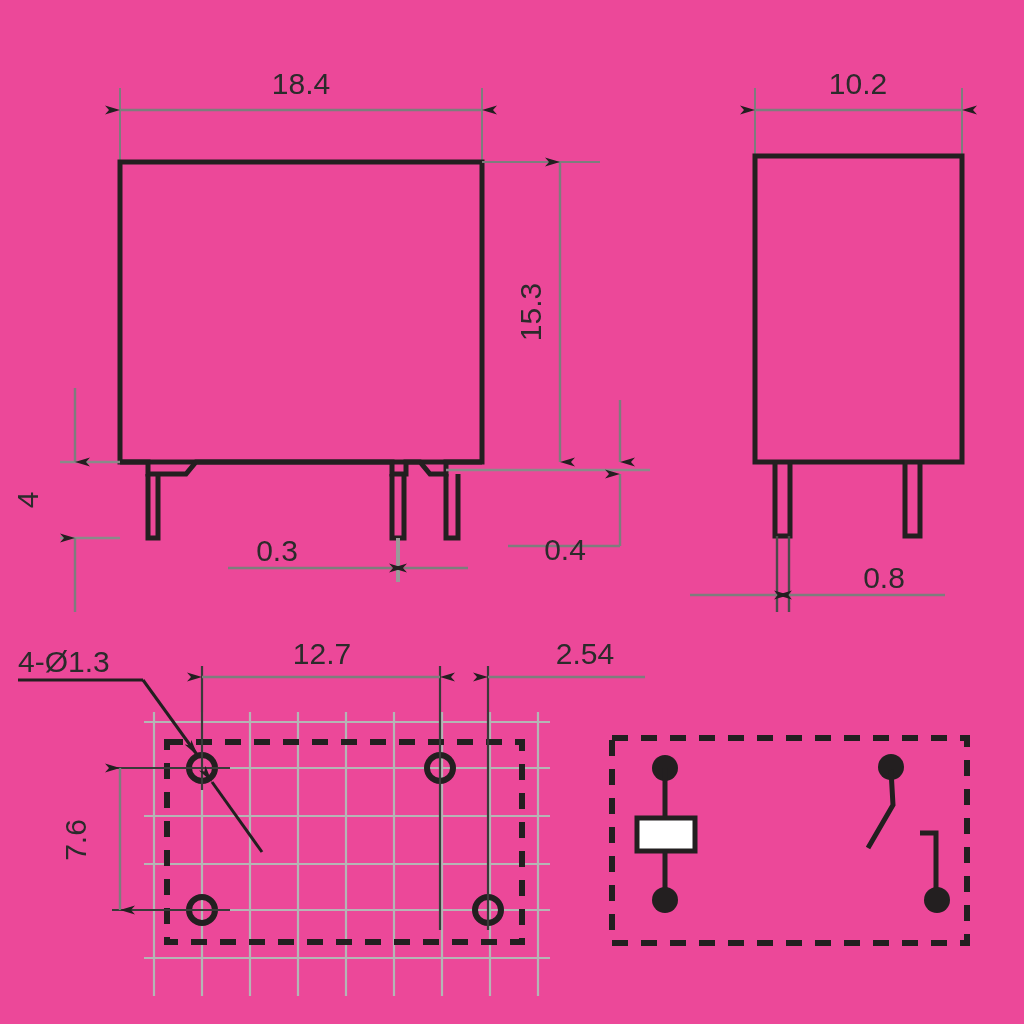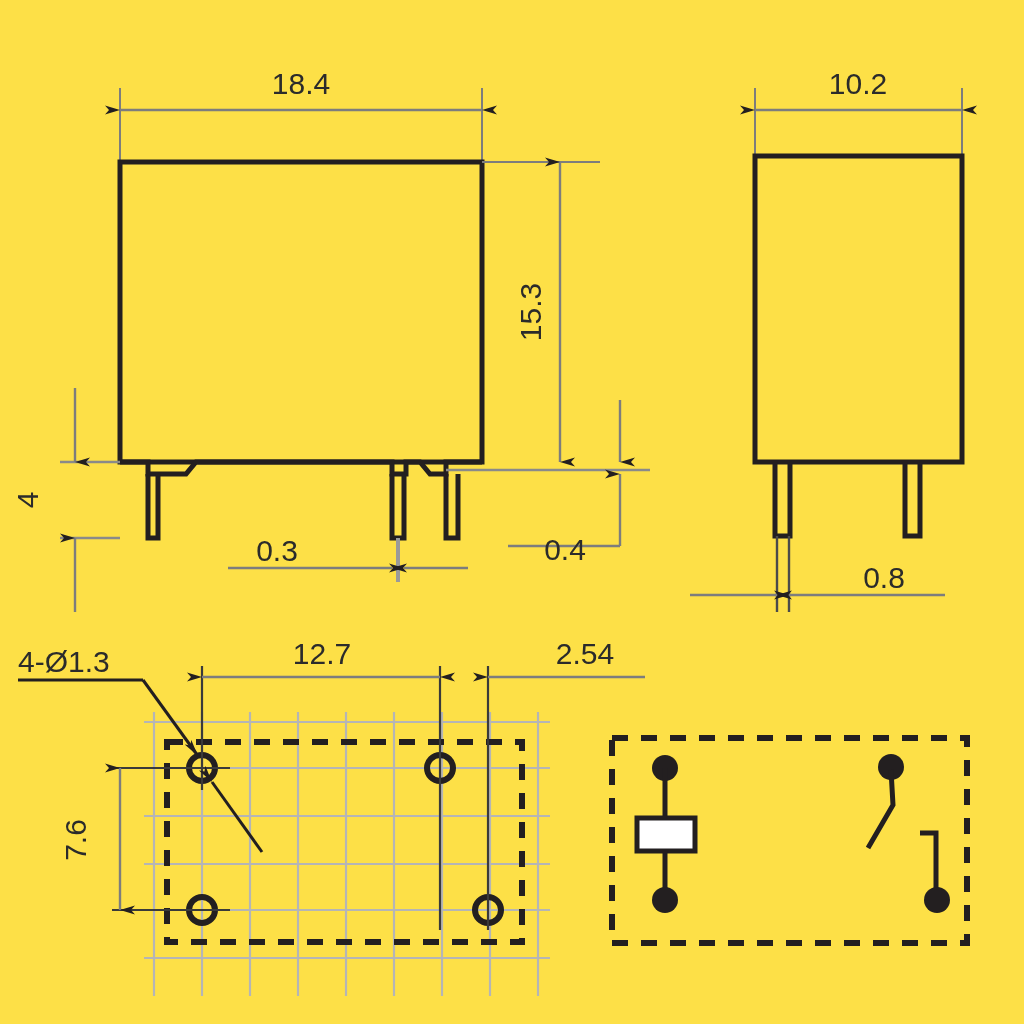--- a/index.html
+++ b/index.html
@@ -10,21 +10,21 @@
   body {
     width: 1024px;
     height: 1024px;
     font-family: "Liberation Sans", sans-serif;
     overflow: hidden;
   }
   #sheet {
     position: relative;
     width: 1024px;
     height: 1024px;
-    background: #fde047;
+    background: #ec4899;
   }
   svg.drawing {
     position: absolute;
     left: 0;
     top: 0;
     width: 1024px;
     height: 1024px;
   }
   .dim-text {
     font-family: "Liberation Sans", sans-serif;

